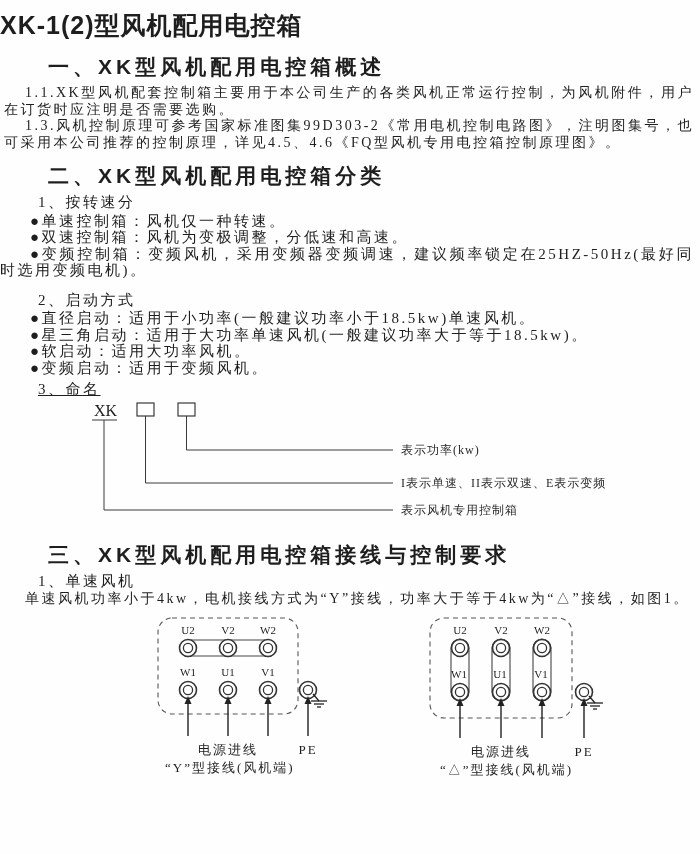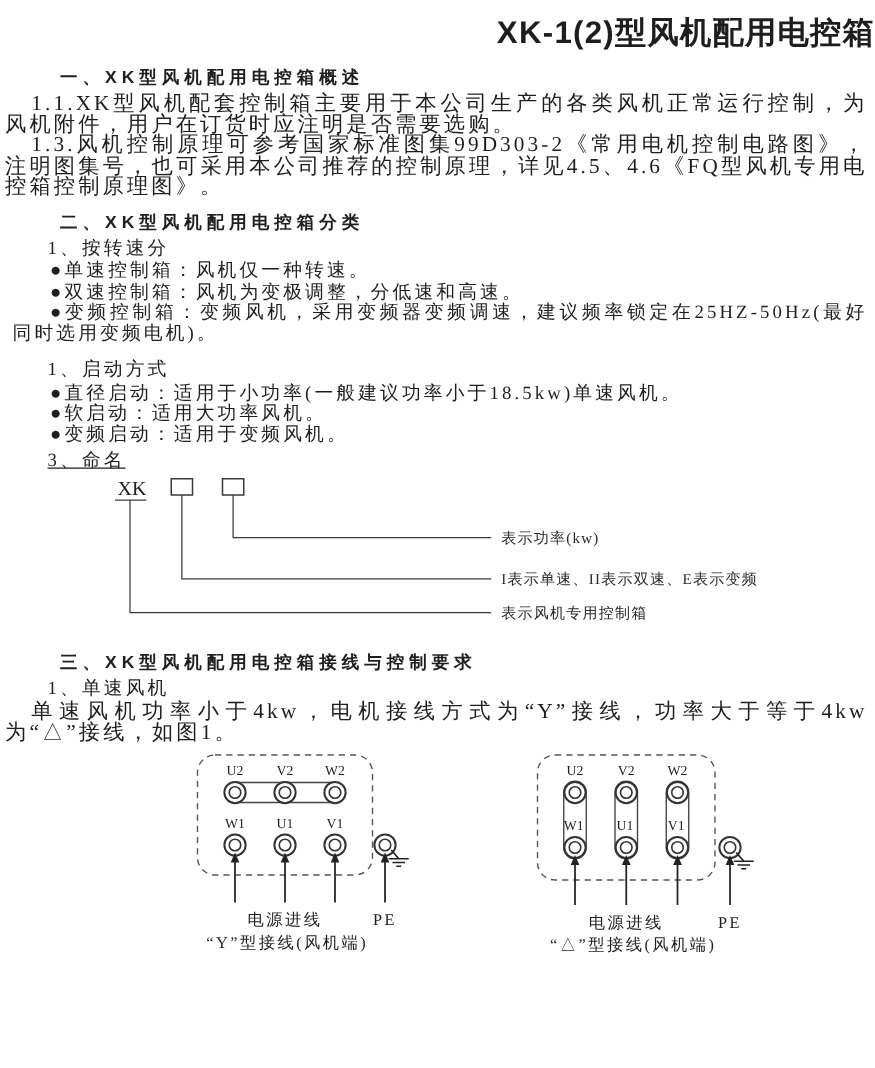--- a/index.html
+++ b/index.html
@@ -9,54 +9,54 @@
     overflow:hidden;
     background:#fefefe;
     color:#1e1e1e;
     font-family:"Liberation Serif", serif;
   }
   .title{
     font-family:"Liberation Sans", sans-serif;
     font-weight:bold;
     font-size:25px;
     letter-spacing:1px;
-    text-align:right;
+    text-align:left;
     padding-top:9px;
     margin:0;
   }
   .section-heading{
     font-family:"Liberation Sans", sans-serif;
     font-weight:bold;
-    font-size:14px;
+    font-size:21px;
     letter-spacing:4px;
     margin:11px 0 4px 48px;
   }
   .para{
-    font-size:17px;
+    font-size:14px;
     line-height:16.5px;
     letter-spacing:2.5px;
     text-align:justify;
     text-indent:21px;
     margin:0 6px 0 4px;
   }
   .subtitle{
     font-size:15px;
     line-height:16.5px;
     letter-spacing:2.5px;
     text-indent:34px;
     margin:12px 6px 2px 4px;
   }
   .subtitle.first{margin-top:2px;}
   .bullet{
     font-size:15px;
     line-height:16.5px;
     letter-spacing:2.5px;
     text-align:justify;
     text-indent:30px;
-    margin:0 6px 0 10px;
+    margin:0 6px 0 0;
   }
   .gap-lg{margin-top:13px;}
   .gap-xl{margin-top:5px;text-decoration:underline;}
   .naming-svg{display:block;margin:0;}
   .diag-line{stroke:#3a3a3a;stroke-width:1;fill:none;}
   .diag-box{stroke:#3a3a3a;stroke-width:1.2;fill:#ffffff;}
   .diag-label{font-size:12px;fill:#2a2a2a;letter-spacing:1px;}
   .fig-row{position:relative;height:172px;margin-top:4px;}
   .fig{position:absolute;top:0;}
   .dashed{fill:none;stroke:#555;stroke-width:1.1;stroke-dasharray:5 4;}
@@ -80,22 +80,23 @@
   <h2 class="section-heading">一、XK型风机配用电控箱概述</h2>
   <p class="para">1.1.XK型风机配套控制箱主要用于本公司生产的各类风机正常运行控制，为风机附件，用户在订货时应注明是否需要选购。</p>
   <p class="para">1.3.风机控制原理可参考国家标准图集99D303-2《常用电机控制电路图》，注明图集号，也可采用本公司推荐的控制原理，详见4.5、4.6《FQ型风机专用电控箱控制原理图》。</p>
 
   <h2 class="section-heading">二、XK型风机配用电控箱分类</h2>
   <p class="subtitle first">1、按转速分</p>
   <p class="bullet">●单速控制箱：风机仅一种转速。</p>
   <p class="bullet">●双速控制箱：风机为变极调整，分低速和高速。</p>
   <p class="bullet">●变频控制箱：变频风机，采用变频器变频调速，建议频率锁定在25HZ-50Hz(最好同时选用变频电机)。</p>
 
-  <p class="subtitle gap-lg">1、启动方式</p>
+  <p class="subtitle gap-lg">2、启动方式</p>
   <p class="bullet">●直径启动：适用于小功率(一般建议功率小于18.5kw)单速风机。</p>
+  <p class="bullet">●星三角启动：适用于大功率单速风机(一般建议功率大于等于18.5kw)。</p>
   <p class="bullet">●软启动：适用大功率风机。</p>
   <p class="bullet">●变频启动：适用于变频风机。</p>
 
   <p class="subtitle gap-xl">3、命名</p>
 
   <svg class="naming-svg" width="700" height="130" viewBox="0 0 700 130">
     <text x="94" y="16" font-size="16" fill="#1e1e1e">XK</text>
     <line class="diag-line" x1="92" y1="20" x2="117" y2="20"></line>
     <rect class="diag-box" x="137" y="3" width="17" height="13"></rect>
     <line class="diag-line" x1="145.5" y1="16" x2="145.5" y2="20"></line>

